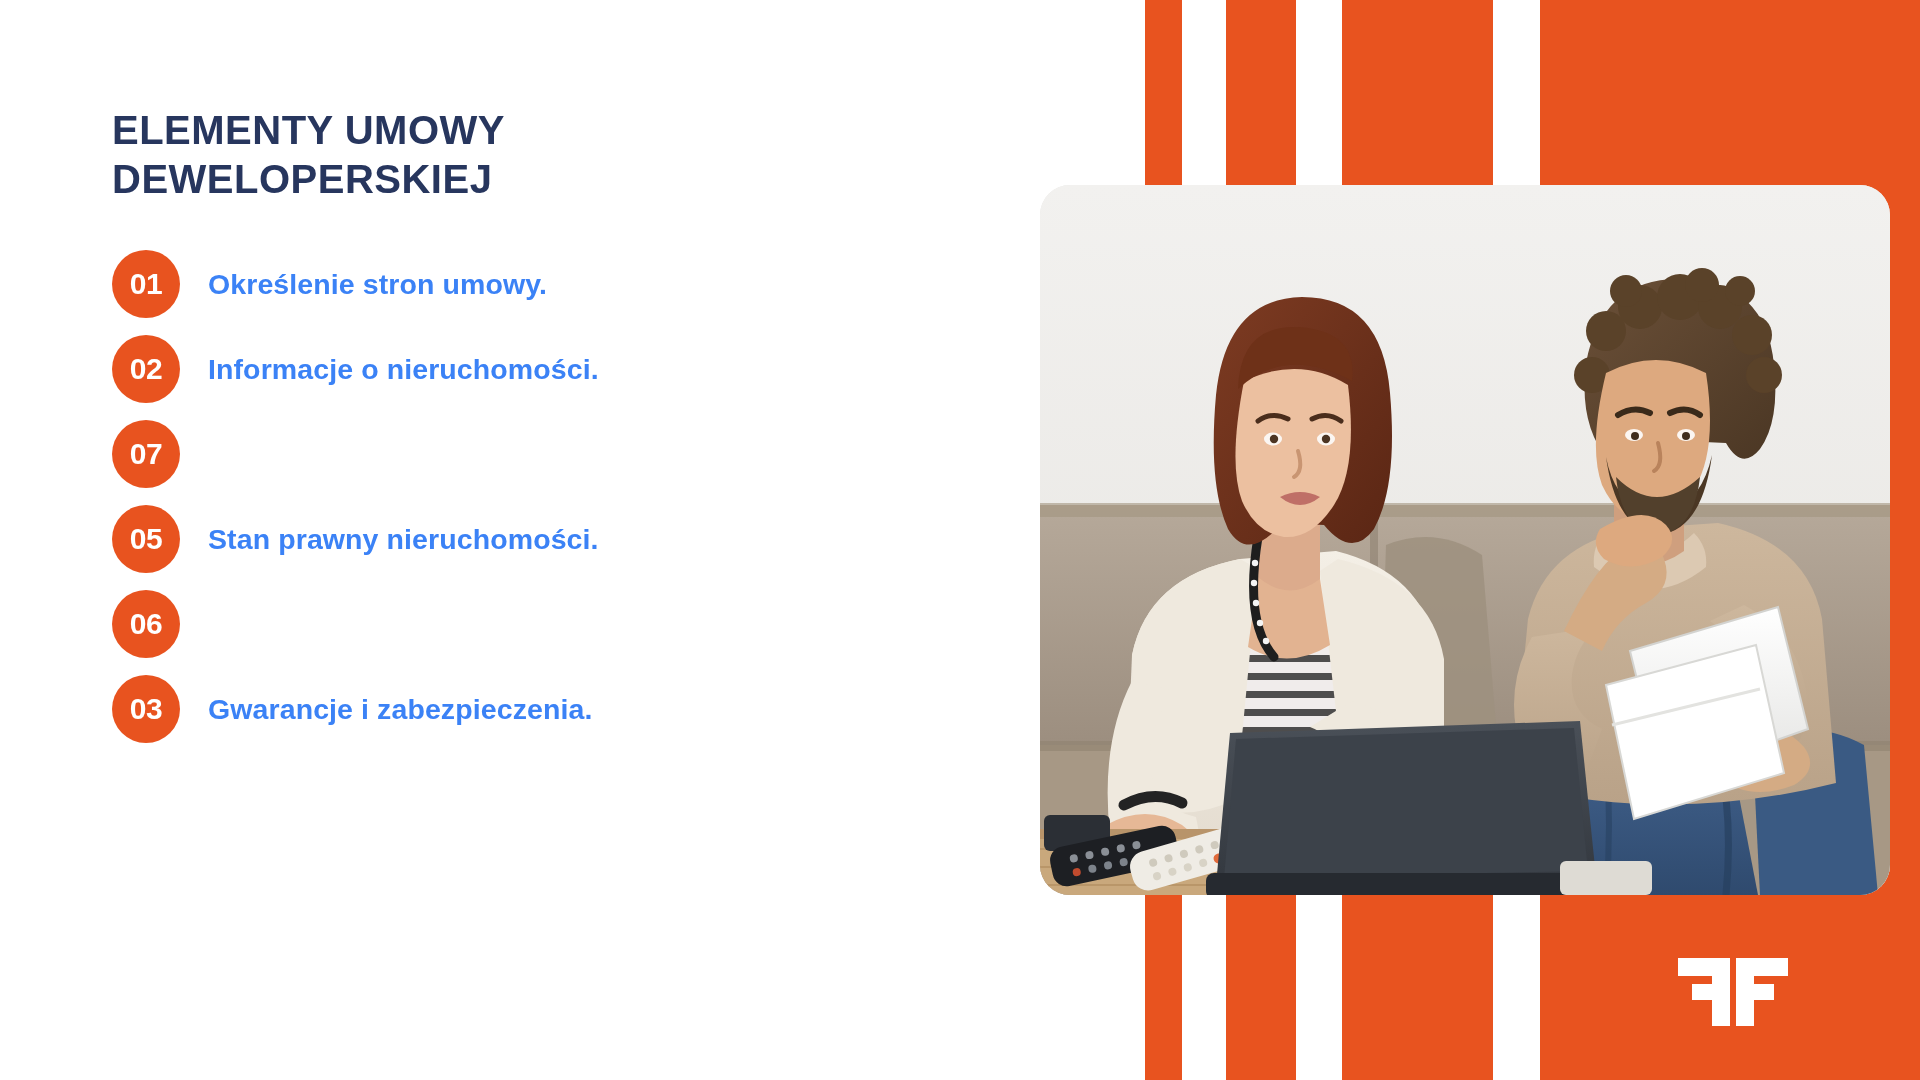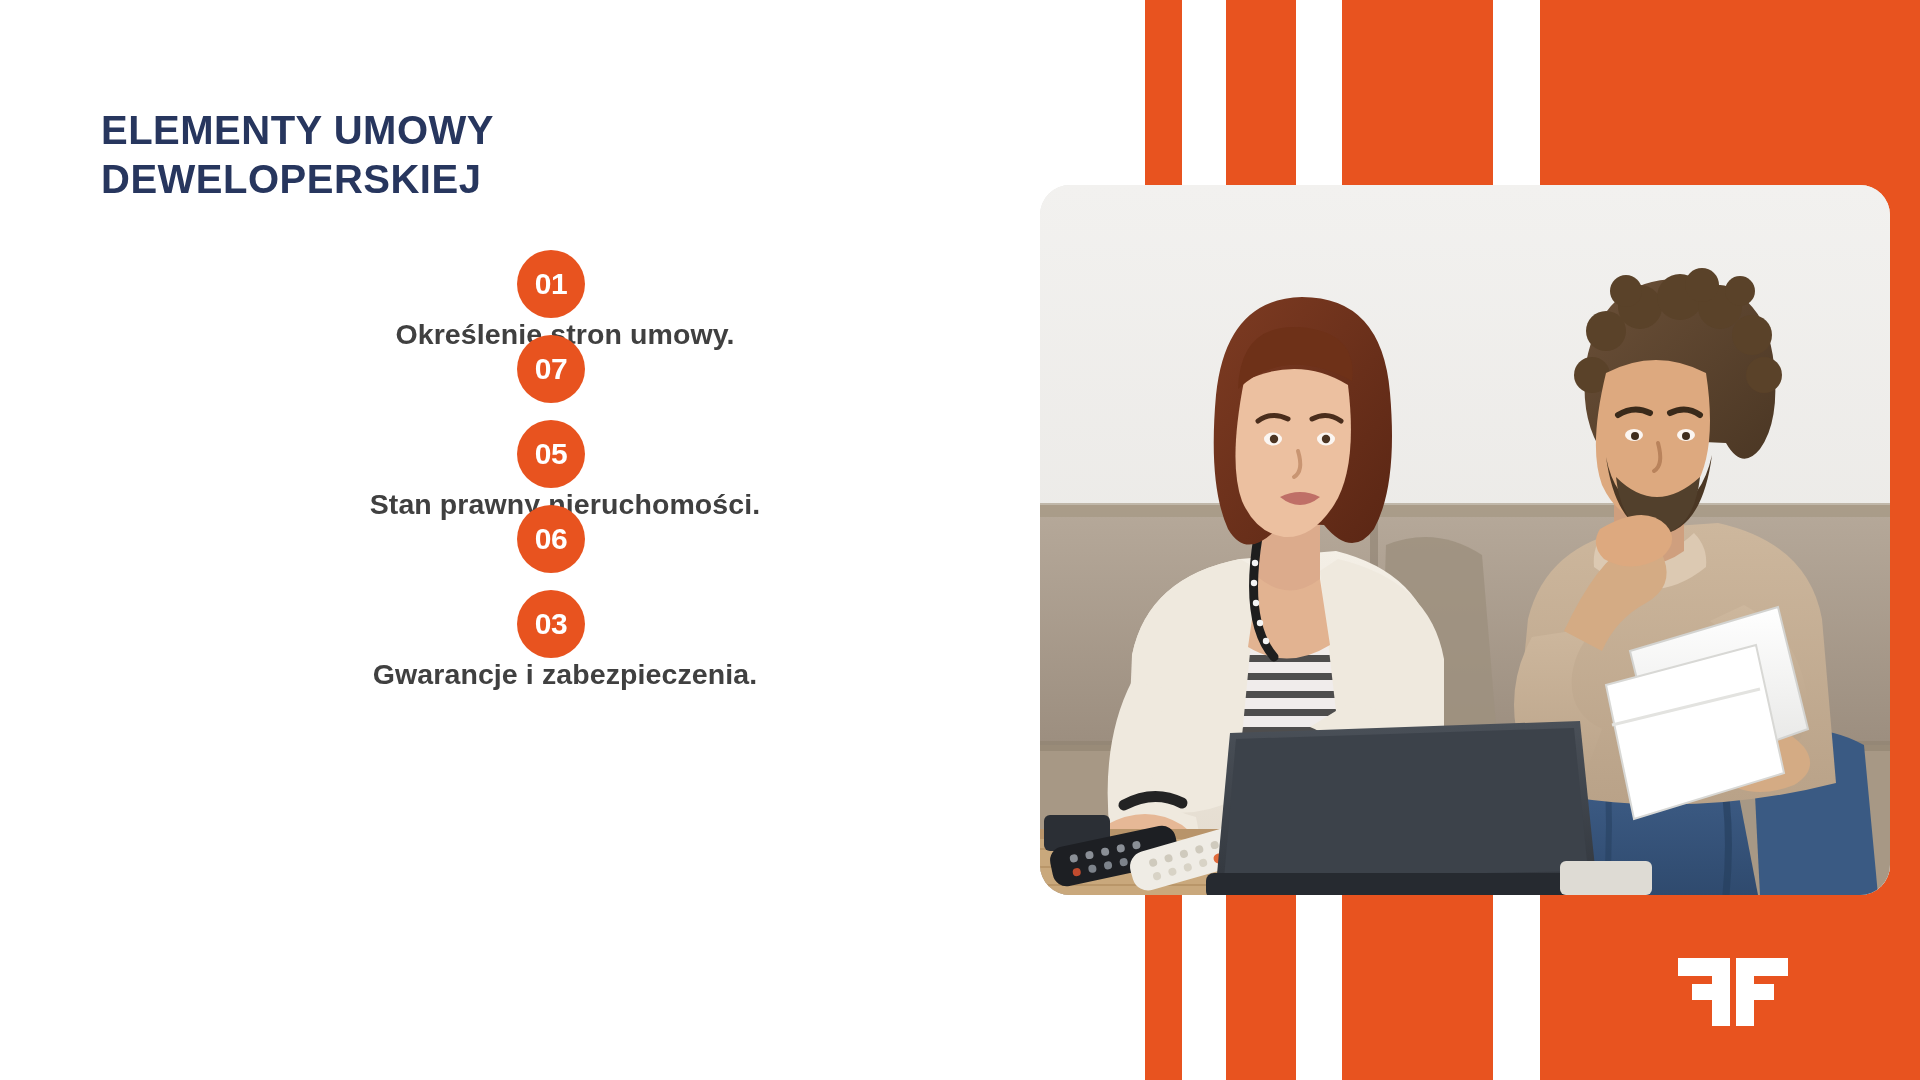--- a/index.html
+++ b/index.html
@@ -23,21 +23,21 @@
     background:#E8531F;
   }
   #stripe-1 { left:1145px; width:37px; }
   #stripe-2 { left:1226px; width:70px; }
   #stripe-3 { left:1342px; width:151px; }
   #stripe-4 { left:1540px; width:380px; }
 
   
   #left-col {
     position:absolute;
-    left:101px; top:106px;
+    left:112px; top:106px;
     width:900px;
   }
   #page-title {
     font-size:40px;
     font-weight:bold;
     color:#27365E;
     letter-spacing:0.5px;
     line-height:1.22;
     max-width:520px;
     text-transform:uppercase;
@@ -45,40 +45,39 @@
 
   #items-list {
     margin-top:46px;
     list-style:none;
   }
   .list-item {
     display:flex;
     align-items:center;
     height:69px;
     margin-bottom:16px;
-    flex-direction:column;
   }
   .item-badge {
     flex:0 0 auto;
     width:68px; height:68px;
     border-radius:50%;
     background:#E8531F;
     color:#ffffff;
     font-size:30px;
     font-weight:bold;
     display:flex;
     align-items:center;
     justify-content:center;
     letter-spacing:-0.5px;
   }
   .item-label {
     margin-left:28px;
     font-size:28.5px;
     font-weight:bold;
-    color:#404040;
+    color:#3b82f6;
     white-space:nowrap;
     letter-spacing:0.1px;
   }
 
   
   #photo-card {
     position:absolute;
     left:1040px; top:185px;
     width:850px; height:710px;
     border-radius:30px;
@@ -108,20 +107,24 @@
   <div id="left-col">
     <h1 id="page-title">ELEMENTY UMOWY DEWELOPERSKIEJ</h1>
 
     <ul id="items-list">
 
       <li class="list-item">
         <span class="item-badge">01</span>
         <span class="item-label">Określenie stron umowy.</span>
       </li>
 
+      <li class="list-item">
+        <span class="item-badge">02</span>
+        <span class="item-label">Informacje o nieruchomości.</span>
+      </li>
 
       <li class="list-item">
         <span class="item-badge">07</span>
       </li>
 
 
       <li class="list-item">
         <span class="item-badge">05</span>
         <span class="item-label">Stan prawny nieruchomości.</span>
       </li>

